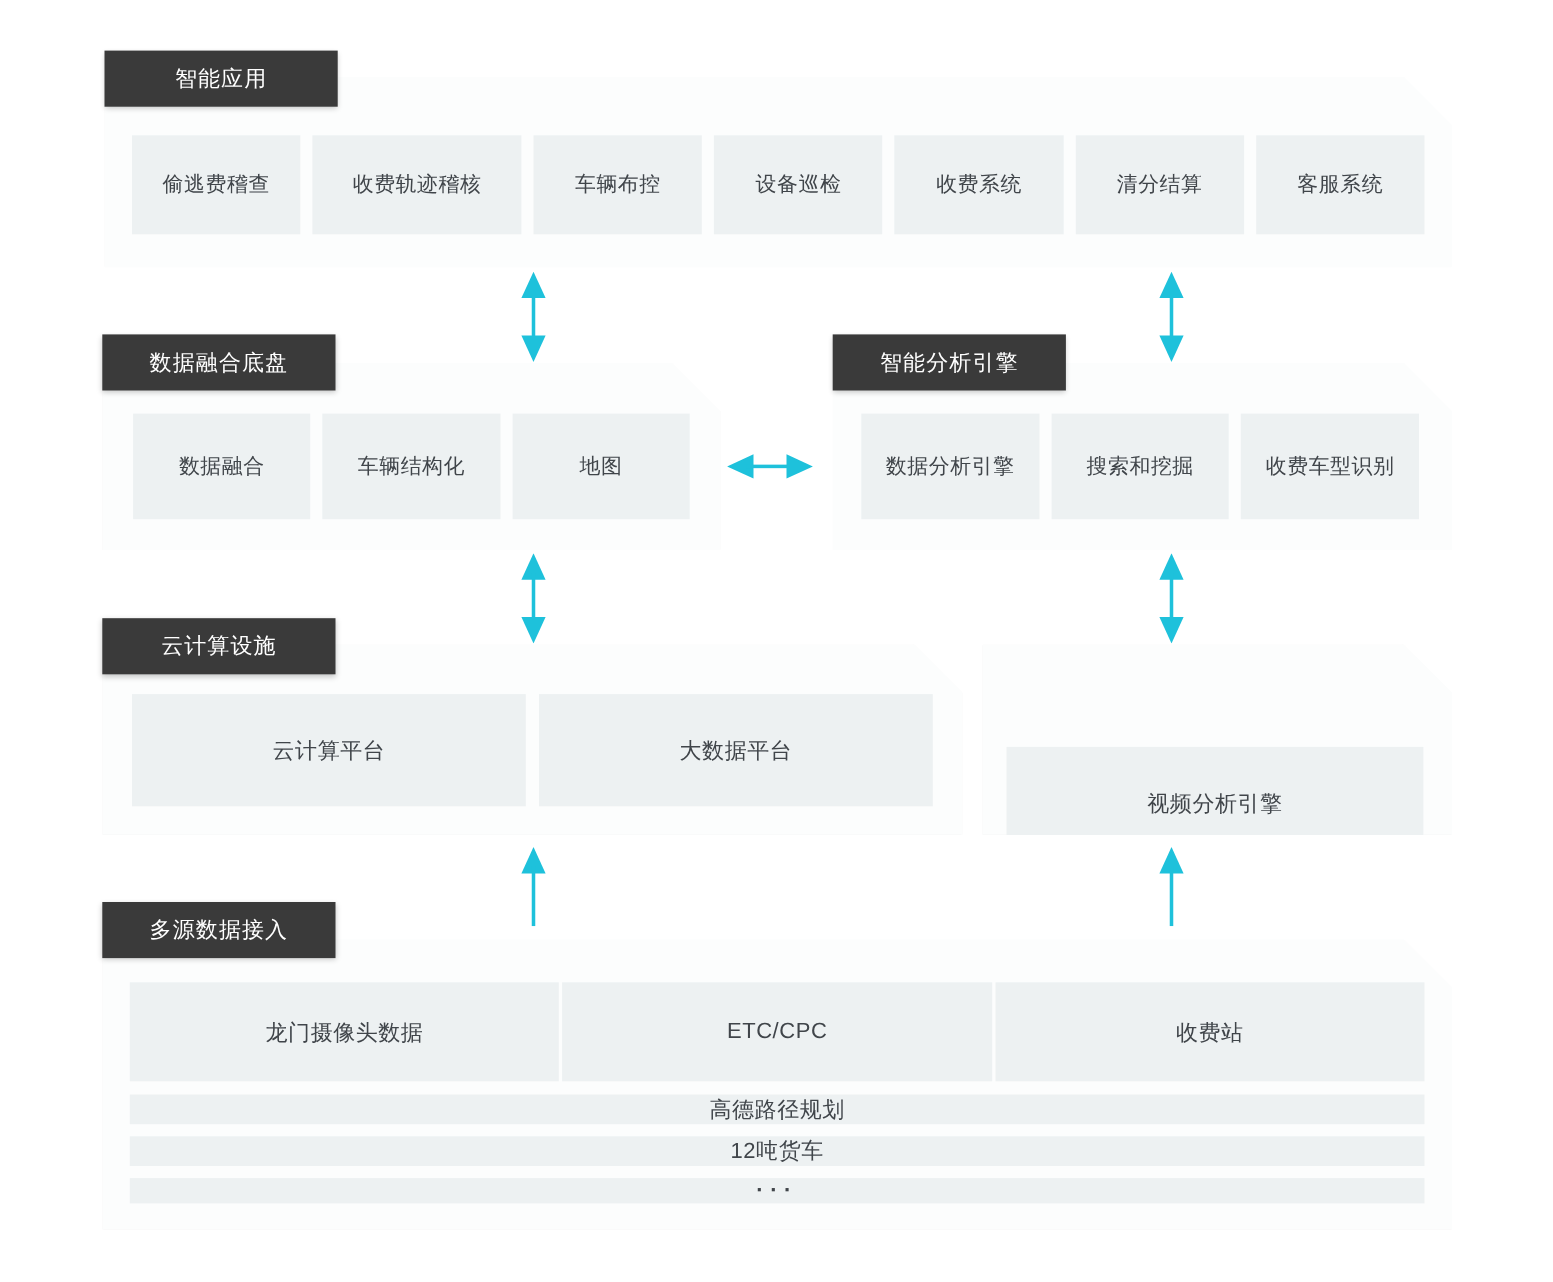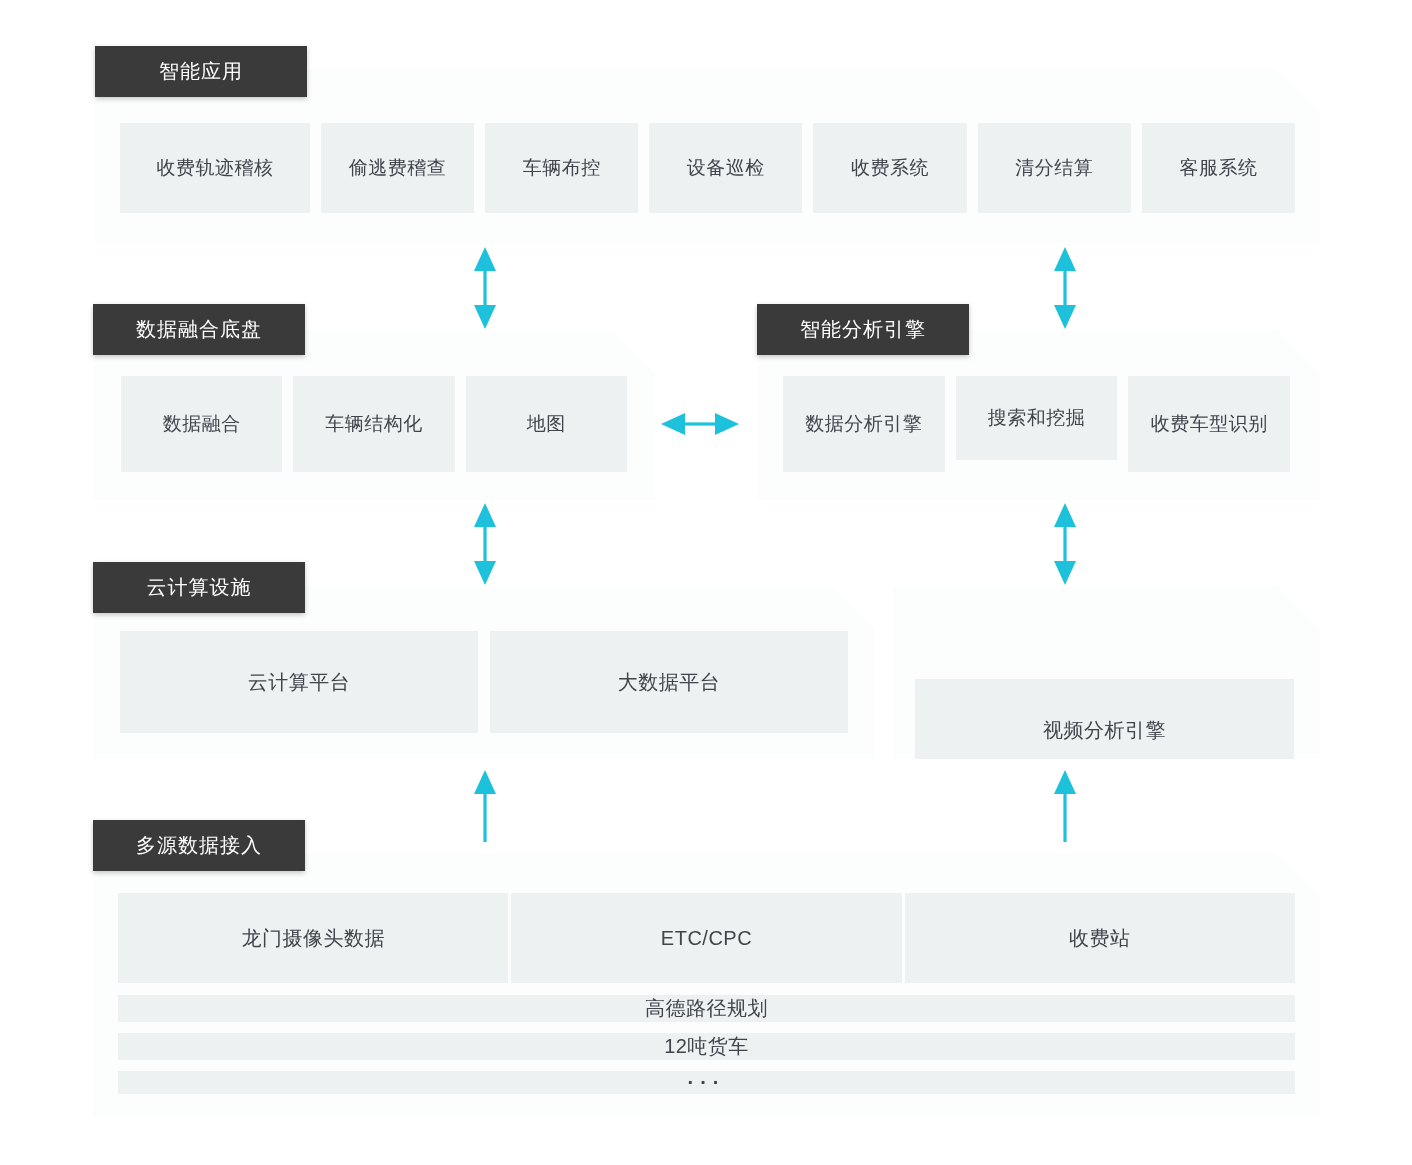--- a/index.html
+++ b/index.html
@@ -74,22 +74,22 @@
   }
   .dots { letter-spacing: 6px; font-size: 22px; font-weight: bold; }
 </style>
 </head>
 <body>
 
 <div class="stage">
 
   <section class="panel" style="left:95px; top:70px; width:1225px; height:173px;">
     <div class="items" style="padding:53px 25px 0 25px; gap:11px;">
+      <div class="item" style="flex:1; height:90px;">偷逃费稽查</div>
       <div class="item" style="flex:1.24; height:90px;">收费轨迹稽核</div>
-      <div class="item" style="flex:1; height:90px;">偷逃费稽查</div>
       <div class="item" style="flex:1; height:90px;">车辆布控</div>
       <div class="item" style="flex:1; height:90px;">设备巡检</div>
       <div class="item" style="flex:1; height:90px;">收费系统</div>
       <div class="item" style="flex:1; height:90px;">清分结算</div>
       <div class="item" style="flex:1; height:90px;">客服系统</div>
     </div>
   </section>
   <div class="badge" style="left:95px; top:46px;">
     <span>智能应用</span>
   </div>
@@ -101,21 +101,21 @@
       <div class="item" style="flex:1; height:96px;">地图</div>
     </div>
   </section>
   <div class="badge" style="left:93px; top:304px;">
     <span>数据融合底盘</span>
   </div>
 
   <section class="panel" style="left:757px; top:330px; width:563px; height:170px;">
     <div class="items" style="padding:46px 30px 0 26px; gap:11px;">
       <div class="item" style="flex:1; height:96px;">数据分析引擎</div>
-      <div class="item" style="flex:1; height:84px;">搜索和挖掘</div>
+      <div class="item" style="flex:1; height:96px;">搜索和挖掘</div>
       <div class="item" style="flex:1; height:96px;">收费车型识别</div>
     </div>
   </section>
   <div class="badge" style="left:757px; top:304px;">
     <span>智能分析引擎</span>
   </div>
 
   <section class="panel" style="left:93px; top:586px; width:782px; height:173px;">
     <div class="items" style="padding:45px 27px 0 27px; gap:12px;">
       <div class="item lg" style="flex:1; height:102px;">云计算平台</div>

